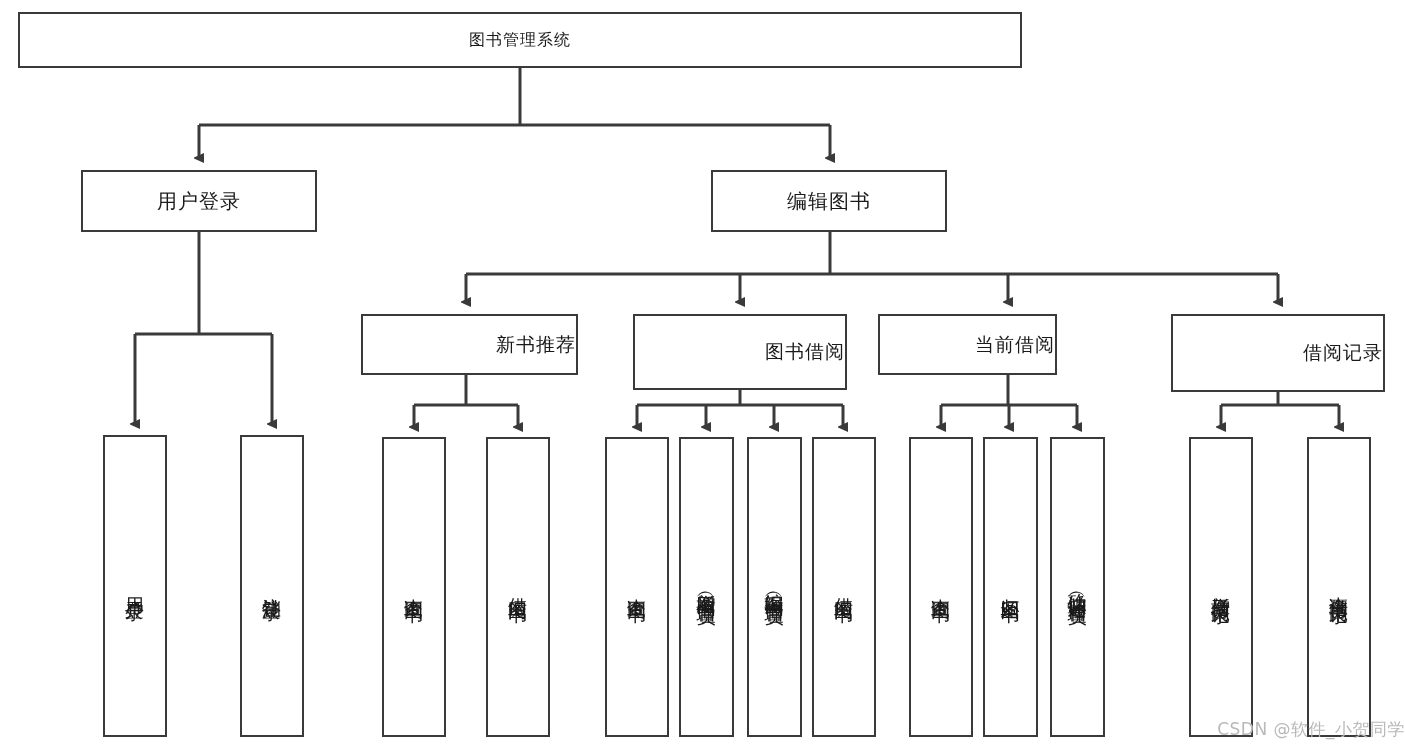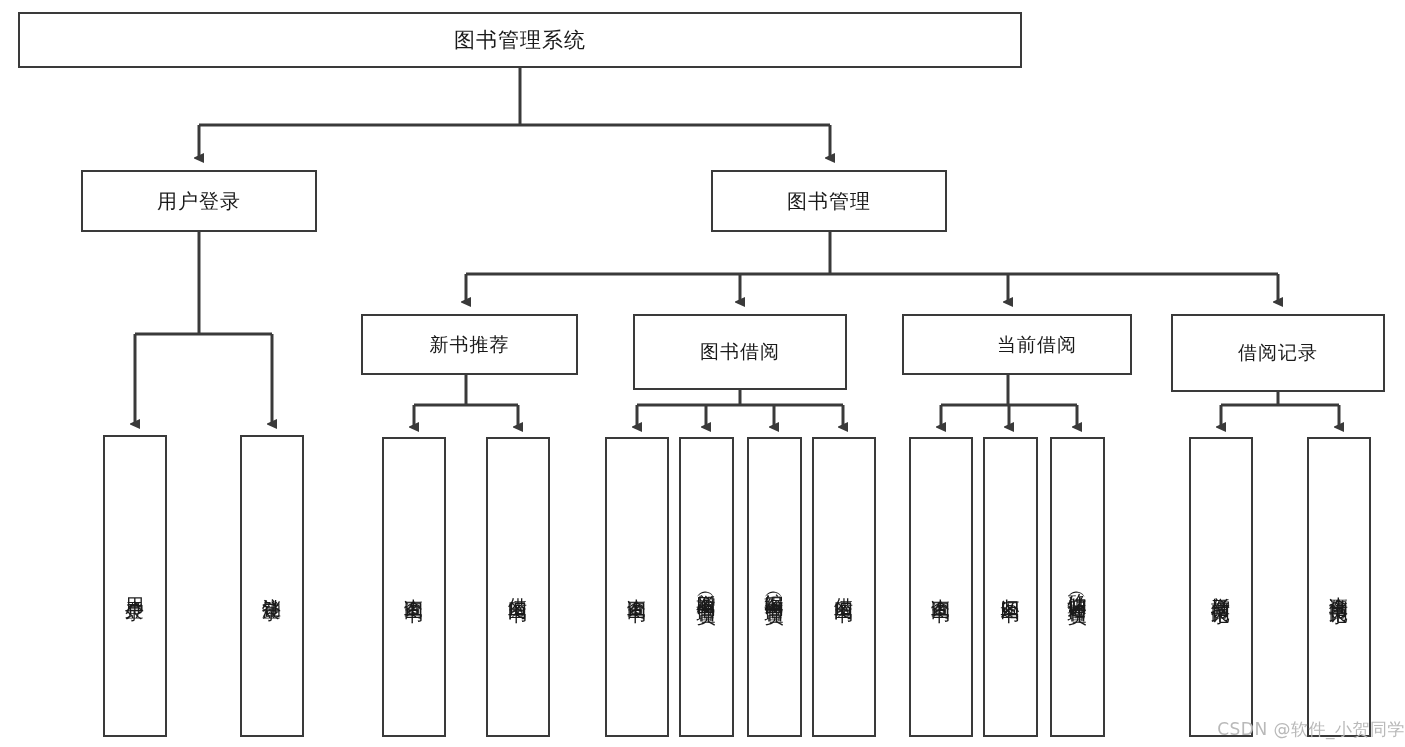--- a/index.html
+++ b/index.html
@@ -18,23 +18,23 @@
     position:absolute;
     box-sizing:border-box;
     background:#ffffff;
     border:2px solid #3a3a3a;
     display:flex;
     align-items:center;
     justify-content:center;
     color:#1a1a1a;
     letter-spacing:1px;
   }
-  .node.root{font-size:21px;}
+  .node.root{font-size:16px;}
   .node.lvl2{font-size:20px;}
-  .node.lvl3{font-size:19px;}
+  .node.lvl3{font-size:19px;justify-content:flex-end;}
 
   .leaf{
     position:absolute;
     box-sizing:border-box;
     background:#ffffff;
     border:2px solid #3a3a3a;
     display:flex;
     align-items:center;
     justify-content:center;
   }
@@ -116,30 +116,30 @@
   </svg>
 
   <div class="node root" style="left:18px;top:12px;width:1004px;height:56px;">
     <span>图书管理系统</span>
   </div>
 
   <div class="node lvl2" style="left:81px;top:170px;width:236px;height:62px;">
     <span>用户登录</span>
   </div>
   <div class="node lvl2" style="left:711px;top:170px;width:236px;height:62px;">
-    <span>图书管理</span>
+    <span>编辑图书</span>
   </div>
 
   <div class="node lvl3" style="left:361px;top:314px;width:217px;height:61px;">
     <span>新书推荐</span>
   </div>
   <div class="node lvl3" style="left:633px;top:314px;width:214px;height:76px;">
     <span>图书借阅</span>
   </div>
-  <div class="node lvl3" style="left:902px;top:314px;width:230px;height:61px;padding-left:40px;">
+  <div class="node lvl3" style="left:878px;top:314px;width:179px;height:61px;padding-left:40px;">
     <span>当前借阅</span>
   </div>
   <div class="node lvl3" style="left:1171px;top:314px;width:214px;height:78px;">
     <span>借阅记录</span>
   </div>
 
   <div class="leaf" style="left:103px;top:435px;width:64px;height:302px;">
     <span class="vtext">用户登录</span>
   </div>
   <div class="leaf" style="left:240px;top:435px;width:64px;height:302px;">

